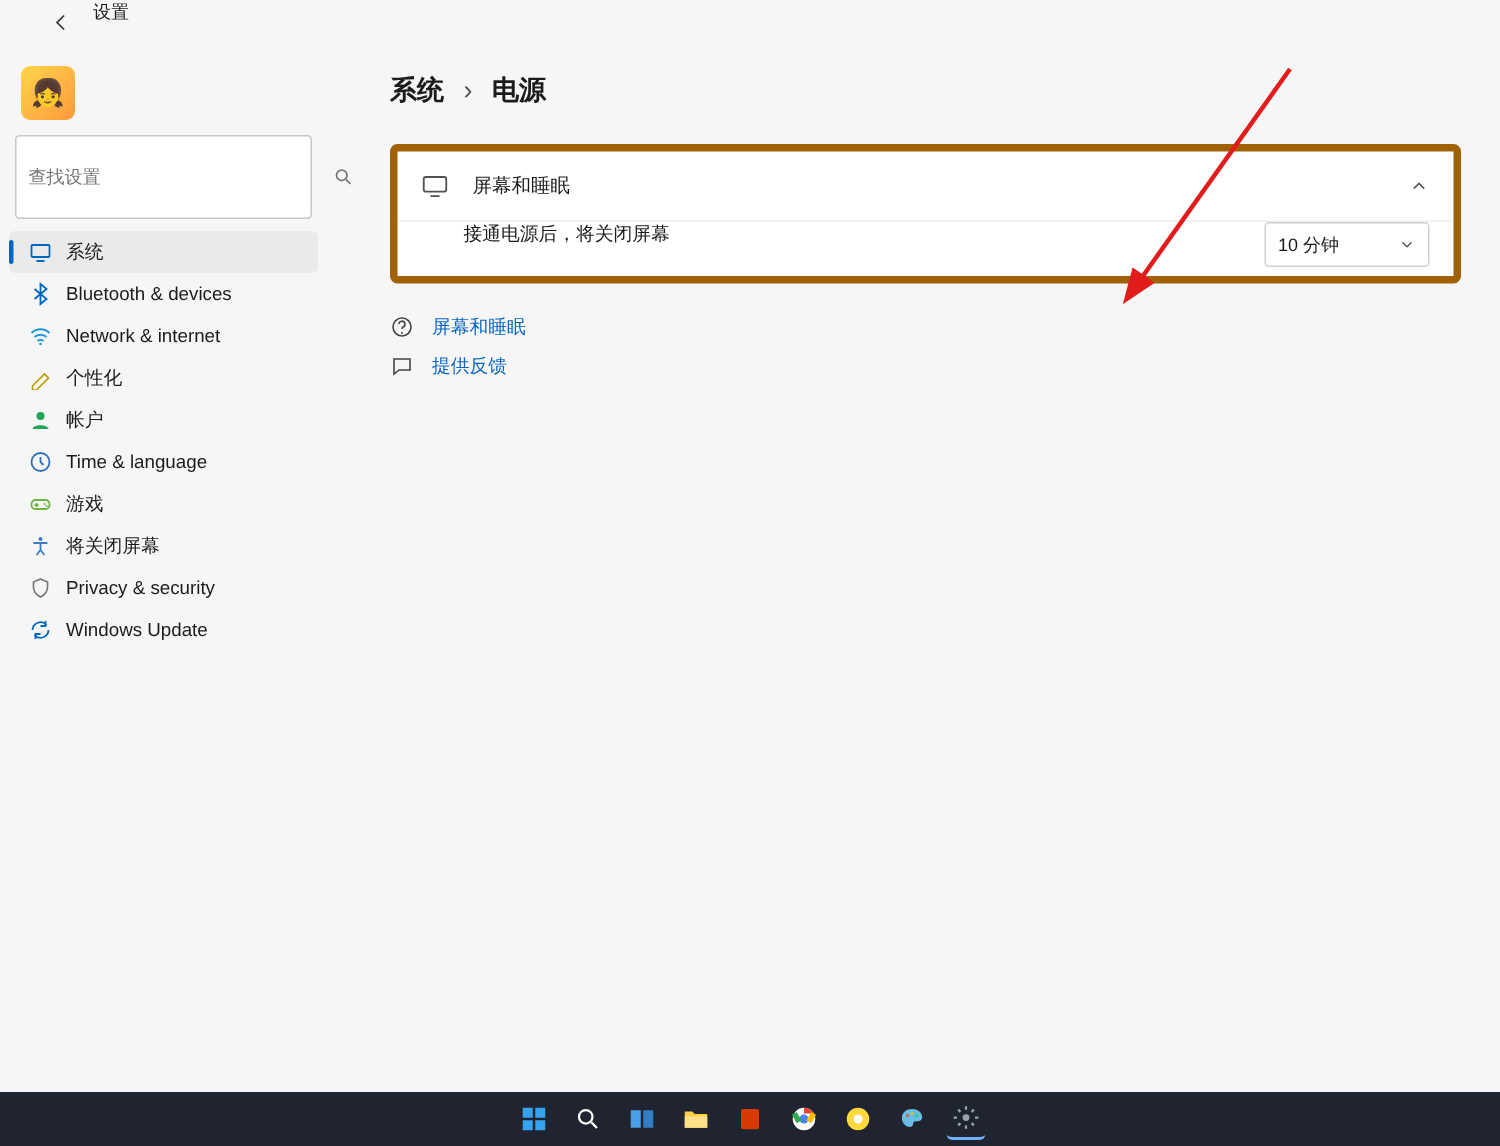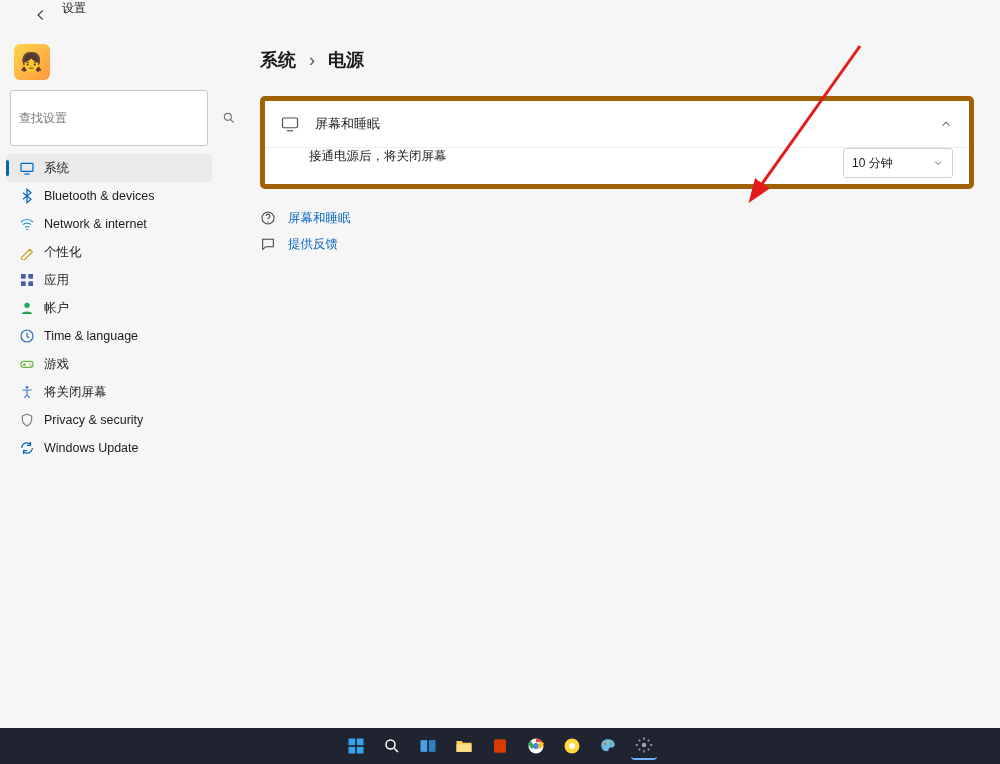--- a/index.html
+++ b/index.html
@@ -97,31 +97,20 @@
           <span class="nicon">
             <svg width="16" height="16" viewBox="0 0 24 24">
               <path d="M4 20l12-12 4 4-12 12H4v-4z" fill="none" stroke="#c19a00" stroke-width="1.6"></path>
             </svg>
           </span>
           <span>个性化</span>
         </div>
         <div class="nav-item">
           <span class="nicon">
             <svg width="16" height="16" viewBox="0 0 24 24">
-              <rect x="3" y="3" width="7" height="7" fill="#4a5ba0"></rect>
-              <rect x="14" y="3" width="7" height="7" fill="#4a5ba0"></rect>
-              <rect x="3" y="14" width="7" height="7" fill="#4a5ba0"></rect>
-              <rect x="14" y="14" width="7" height="7" fill="#4a5ba0"></rect>
-            </svg>
-          </span>
-          <span>应用</span>
-        </div>
-        <div class="nav-item">
-          <span class="nicon">
-            <svg width="16" height="16" viewBox="0 0 24 24">
               <circle cx="12" cy="8" r="4" fill="#23a559"></circle>
               <path d="M4 21c1-5 15-5 16 0" fill="#23a559"></path>
             </svg>
           </span>
           <span>帐户</span>
         </div>
         <div class="nav-item">
           <span class="nicon">
             <svg width="16" height="16" viewBox="0 0 24 24">
               <circle cx="12" cy="12" r="9" fill="none" stroke="#2e6fb8" stroke-width="1.8"></circle>

